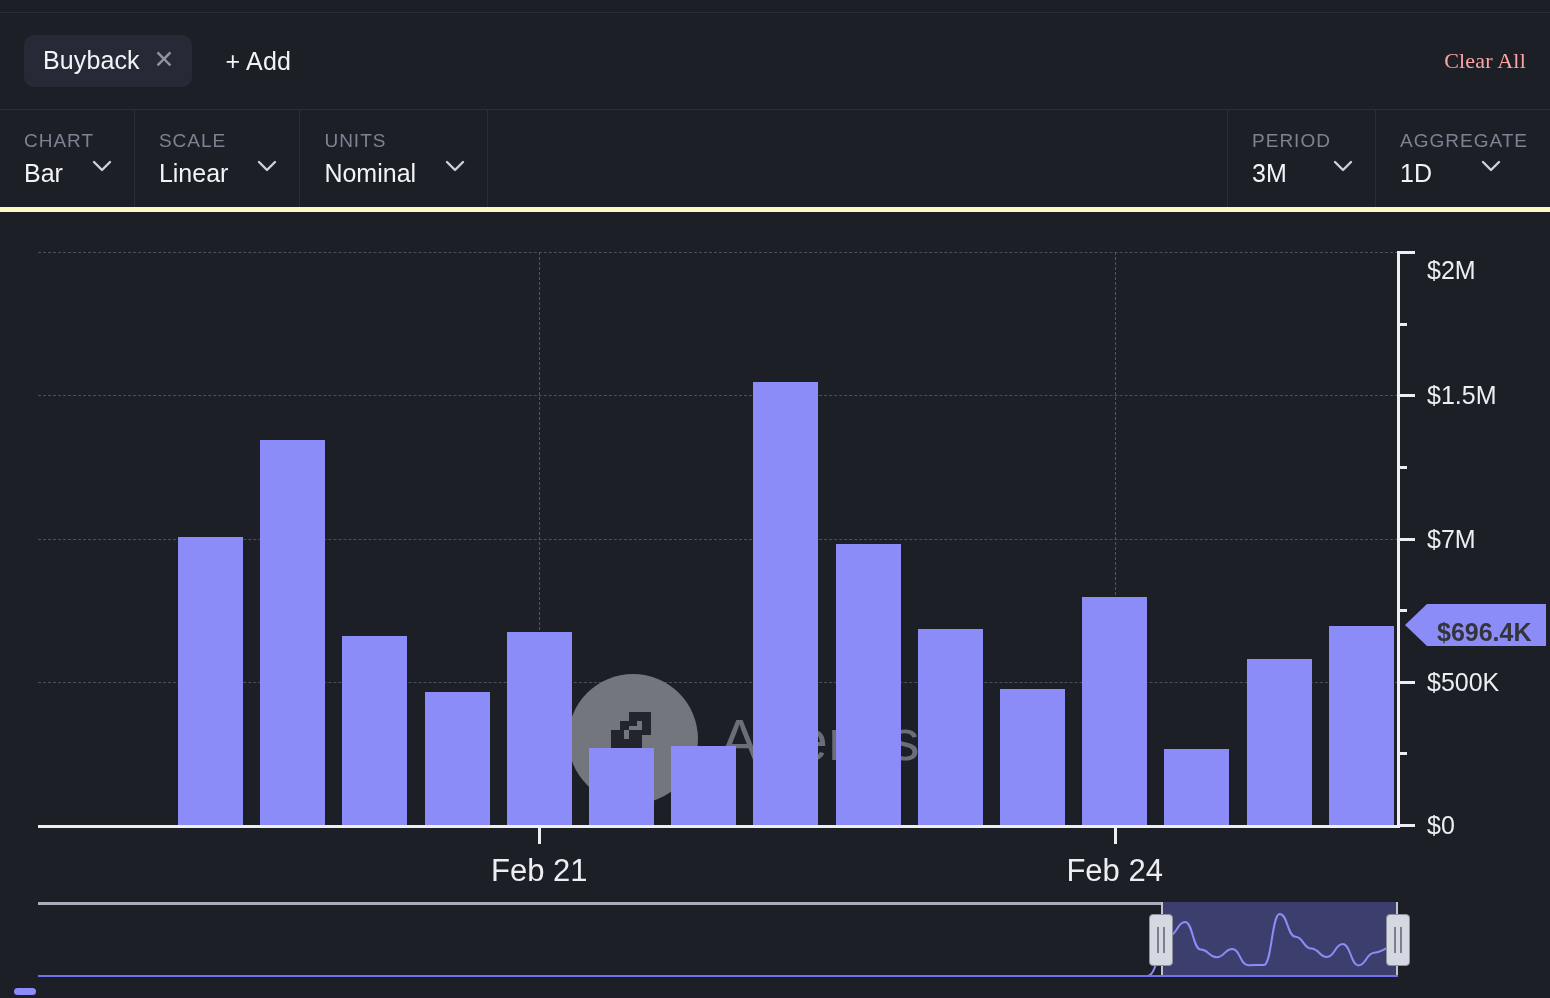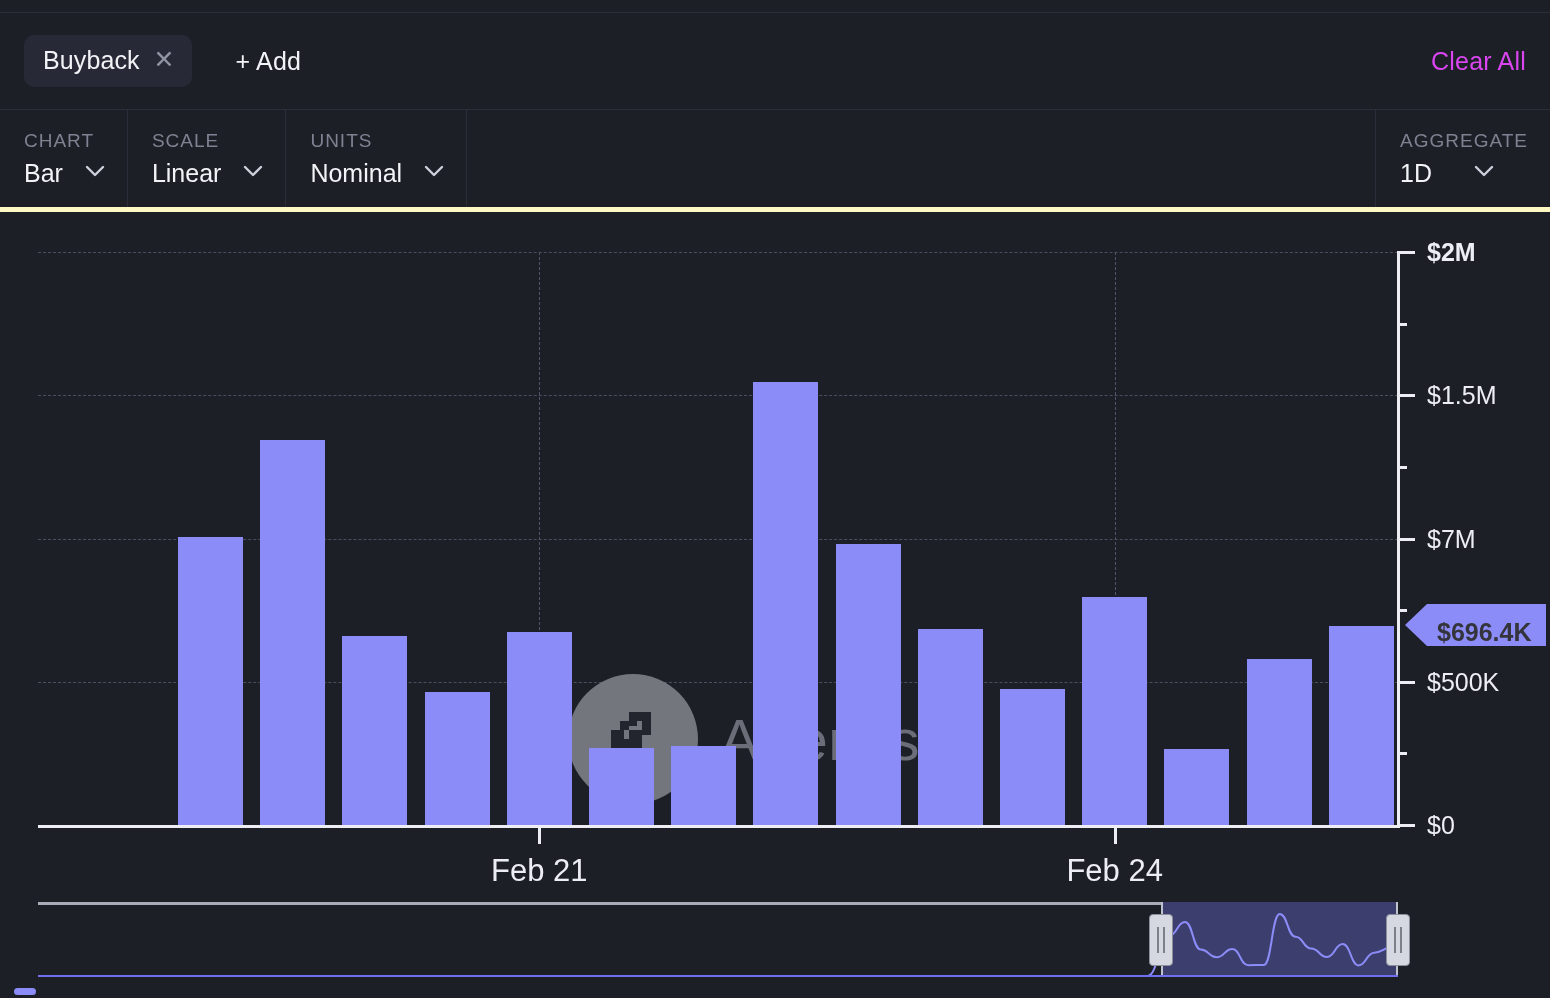--- a/index.html
+++ b/index.html
@@ -26,45 +26,45 @@
     display:flex; align-items:center; gap:14px;
     background:#272a36; border-radius:10px;
     padding:11px 17px 12px 19px;
   }
   .chip-label { color:#f2f3f7; font-size:25px; letter-spacing:0.1px; }
   .chip-x {
     color:#8f94a3; font-size:25px; line-height:1; font-weight:300;
     display:block; transform: translateY(-1px);
   }
   .add-btn {
-    margin-left:44px; color:#f2f3f7; font-size:25px; letter-spacing:0.2px;
+    margin-left:34px; color:#f2f3f7; font-size:25px; letter-spacing:0.2px;
     background:none; border:none; cursor:pointer; font-family:inherit;
   }
   .clear-btn {
-    margin-left:auto; color:#d946ef; font-size:25px; letter-spacing:0.2px;
-    background:none; border:none; cursor:pointer; font-family:Liberation Sans, sans-serif;
+    margin-left:auto; color:#fca5a5; font-size:22px; letter-spacing:0.2px;
+    background:none; border:none; cursor:pointer; font-family:Liberation Serif, serif;
   }
 
   
   .control-bar {
     position:absolute; left:0; top:110px; width:1550px; height:102px;
     display:flex; border-bottom:5px solid #fef9c3;
   }
   .ctrl {
     display:flex; flex-direction:column; justify-content:center;
     padding:0 22px 0 24px; border-right:1px solid #2b2e3a;
     min-width:0;
   }
   .ctrl-spacer { flex:1; border-right:1px solid #2b2e3a; }
   .ctrl-right { border-right:none; }
   .ctrl-caption {
     color:#7e8291; font-size:19px; letter-spacing:1.0px;
     margin-bottom:7px; white-space:nowrap;
   }
-  .ctrl-valrow { display:flex; align-items:center; gap:22px; }
+  .ctrl-valrow { display:flex; align-items:flex-start; gap:29px; }
   .ctrl-value { color:#f2f3f7; font-size:25px; white-space:nowrap; }
   .ctrl-value.wide { min-width:52px; }
   .caret { display:block; }
 
   
   .chart-area { position:absolute; left:0; top:213px; width:1550px; height:785px; }
   .plot { position:absolute; left:0; top:0; width:1550px; height:640px; }
 
   .gridline {
     position:absolute; left:38px; width:1360px; height:0;
@@ -196,20 +196,31 @@
         <span class="caret">
           <svg width="20" height="13" viewBox="0 0 20 13">
               <path d="M2 2 L10 10 L18 2" fill="none" stroke="#cdd1dc" stroke-width="2.4" stroke-linecap="round" stroke-linejoin="round"></path>
             </svg>
         </span>
       </span>
     </div>
 
     <div class="ctrl-spacer"></div>
 
+    <div class="ctrl">
+      <span class="ctrl-caption">PERIOD</span>
+      <span class="ctrl-valrow">
+        <span class="ctrl-value wide">3M</span>
+        <span class="caret">
+          <svg width="20" height="13" viewBox="0 0 20 13">
+              <path d="M2 2 L10 10 L18 2" fill="none" stroke="#cdd1dc" stroke-width="2.4" stroke-linecap="round" stroke-linejoin="round"></path>
+            </svg>
+        </span>
+      </span>
+    </div>
 
     <div class="ctrl ctrl-right">
       <span class="ctrl-caption">AGGREGATE</span>
       <span class="ctrl-valrow">
         <span class="ctrl-value wide">1D</span>
         <span class="caret">
           <svg width="20" height="13" viewBox="0 0 20 13">
               <path d="M2 2 L10 10 L18 2" fill="none" stroke="#cdd1dc" stroke-width="2.4" stroke-linecap="round" stroke-linejoin="round"></path>
             </svg>
         </span>
@@ -276,21 +287,21 @@
           <div class="ytick" style="top: 181.25px;"></div>
           <div class="ytick" style="top: 324.5px;"></div>
           <div class="ytick" style="top: 467.75px;"></div>
           <div class="ytick" style="top: 611px;"></div>
           <div class="ytick minor" style="top: 109.625px;"></div>
           <div class="ytick minor" style="top: 252.875px;"></div>
           <div class="ytick minor" style="top: 396.125px;"></div>
           <div class="ytick minor" style="top: 539.375px;"></div>
         </div>
       <div id="ylabels">
-          <div class="ylabel" style="top: 39px; font-weight: bold;">$2M</div>
+          <div class="ylabel" style="top: 57px;">$2M</div>
           <div class="ylabel" style="top: 182.25px;">$1.5M</div>
           <div class="ylabel" style="top: 325.5px;">$7M</div>
           <div class="ylabel" style="top: 468.75px;">$500K</div>
           <div class="ylabel" style="top: 612px;">$0</div>
         </div>
       <div id="xticks">
           <div class="xtick" style="left: 538.3px;"></div>
           <div class="xtick" style="left: 1113.7px;"></div>
         </div>
       <div id="xlabels">

